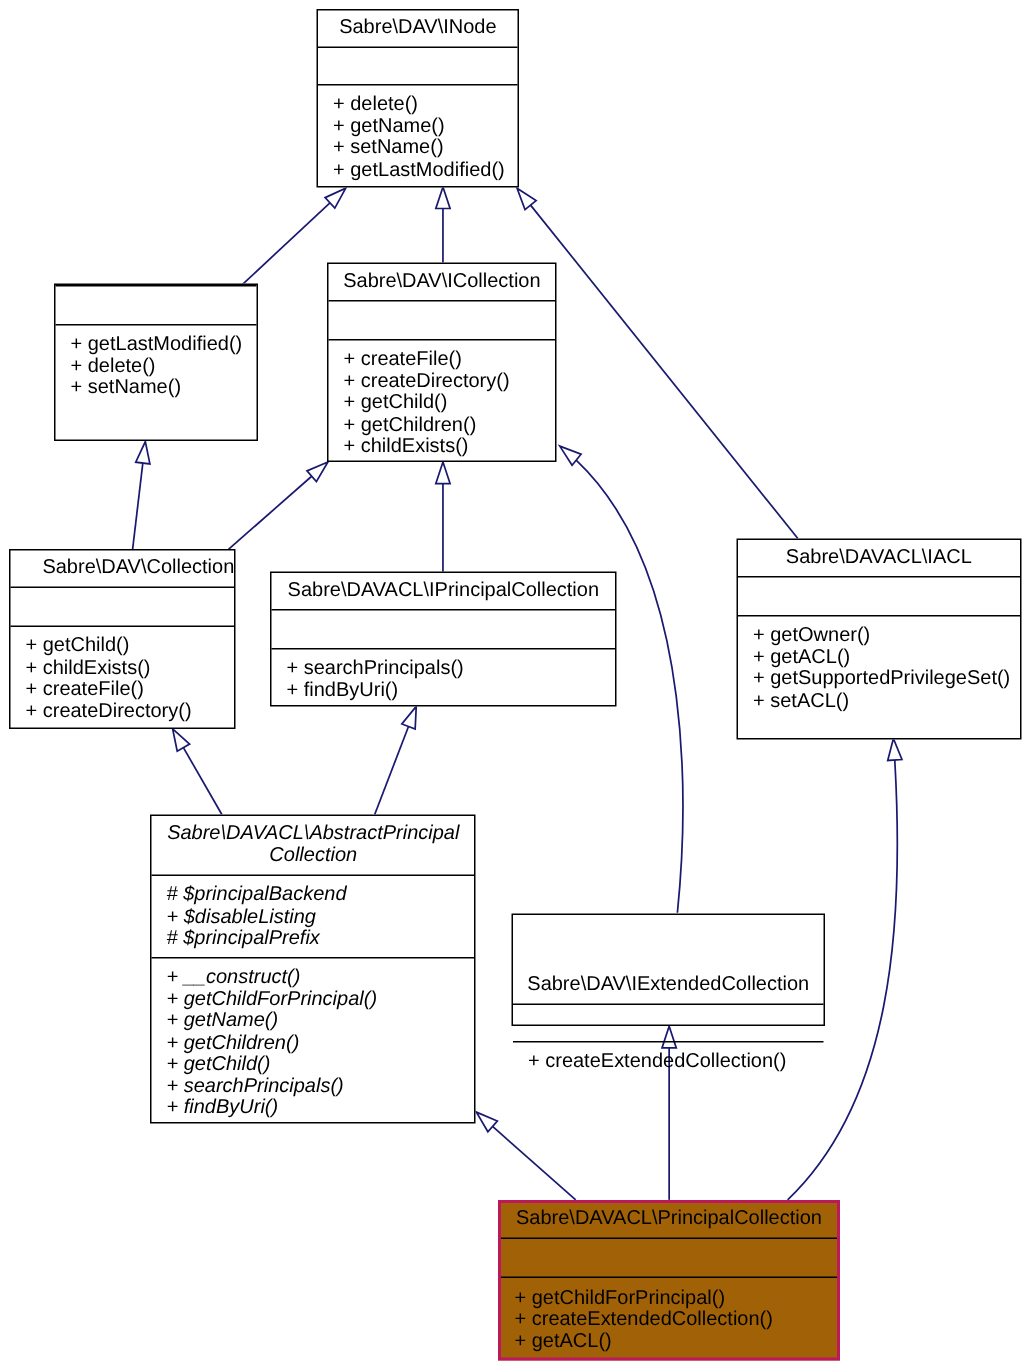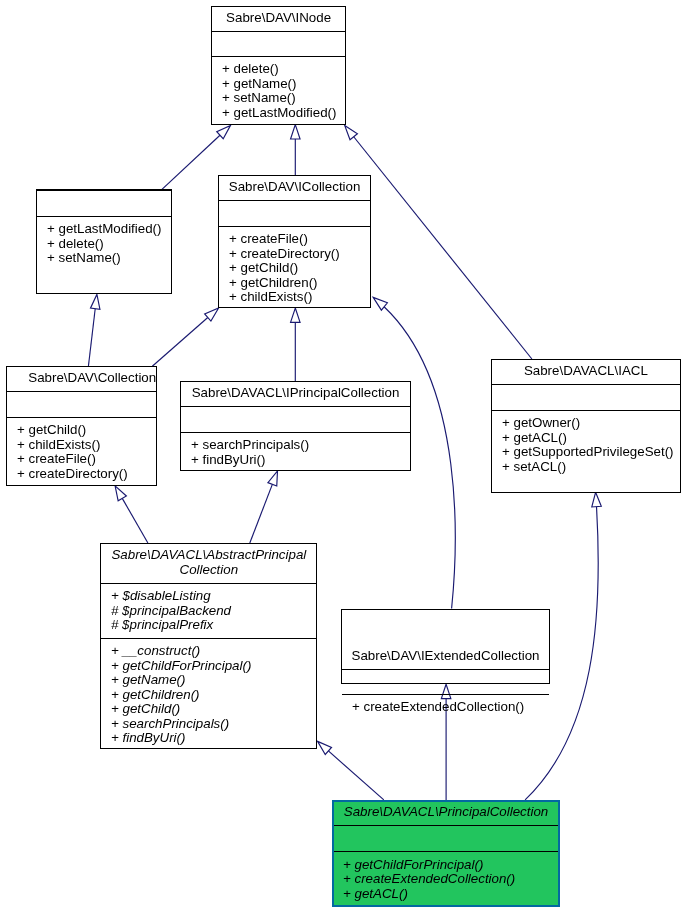--- a/index.html
+++ b/index.html
@@ -3,21 +3,21 @@
 <meta charset="utf-8">
 <title>Sabre\DAVACL\PrincipalCollection inheritance graph</title>
 <style>
   html,body{margin:0;padding:0;background:#ffffff;}
   body{width:686px;height:912px;overflow:hidden;
        font-family:"Liberation Sans",sans-serif;font-size:13.333px;color:#000000;}
   #diagram{position:relative;width:686px;height:912px;background:#ffffff;}
   svg#edges{position:absolute;left:0;top:0;width:686px;height:912px;z-index:1;}
   .node{position:absolute;box-sizing:border-box;background:#ffffff;
         border:1px solid #000000;z-index:2;}
-  .node.hl{background:#22c55e;border:2px solid #0369a1;font-style:italic;}
+  .node.hl{background:#a16207;border:2px solid #be185d;}
   .title{text-align:center;line-height:15.05px;padding-top:3.3px;box-sizing:border-box;}
   .attrs,.ops{line-height:14.5px;padding-top:5.4px;padding-left:10px;box-sizing:border-box;}
   .title,.attrs,.ops{will-change:transform;}
   .node.hl>.title{padding-top:2.2px;}
   .node.hl>.ops{padding-top:5.6px;}
   .node.hl>.attrs,.node.hl>.ops{padding-left:9px;}
   .divider{height:0;border-top:1px solid #000000;}
   .row{white-space:pre;}
 </style>
 </head>
@@ -136,22 +136,22 @@
       <div class="row">+ setACL()</div>
     </div>
   </div>
   <div class="node" style="left:99.8px;top:542.8px;width:217.7px;height:206.2px;font-style:italic;">
     <div class="title" style="height:39.6px;">
       <div class="row">Sabre\DAVACL\AbstractPrincipal</div>
       <div class="row">Collection</div>
     </div>
     <div class="divider"></div>
     <div class="attrs" style="height:54.0px;">
+      <div class="row"># $principalBackend</div>
       <div class="row">+ $disableListing</div>
-      <div class="row"># $principalBackend</div>
       <div class="row"># $principalPrefix</div>
     </div>
     <div class="divider"></div>
     <div class="ops">
       <div class="row">+ __construct()</div>
       <div class="row">+ getChildForPrincipal()</div>
       <div class="row">+ getName()</div>
       <div class="row">+ getChildren()</div>
       <div class="row">+ getChild()</div>
       <div class="row">+ searchPrincipals()</div>

